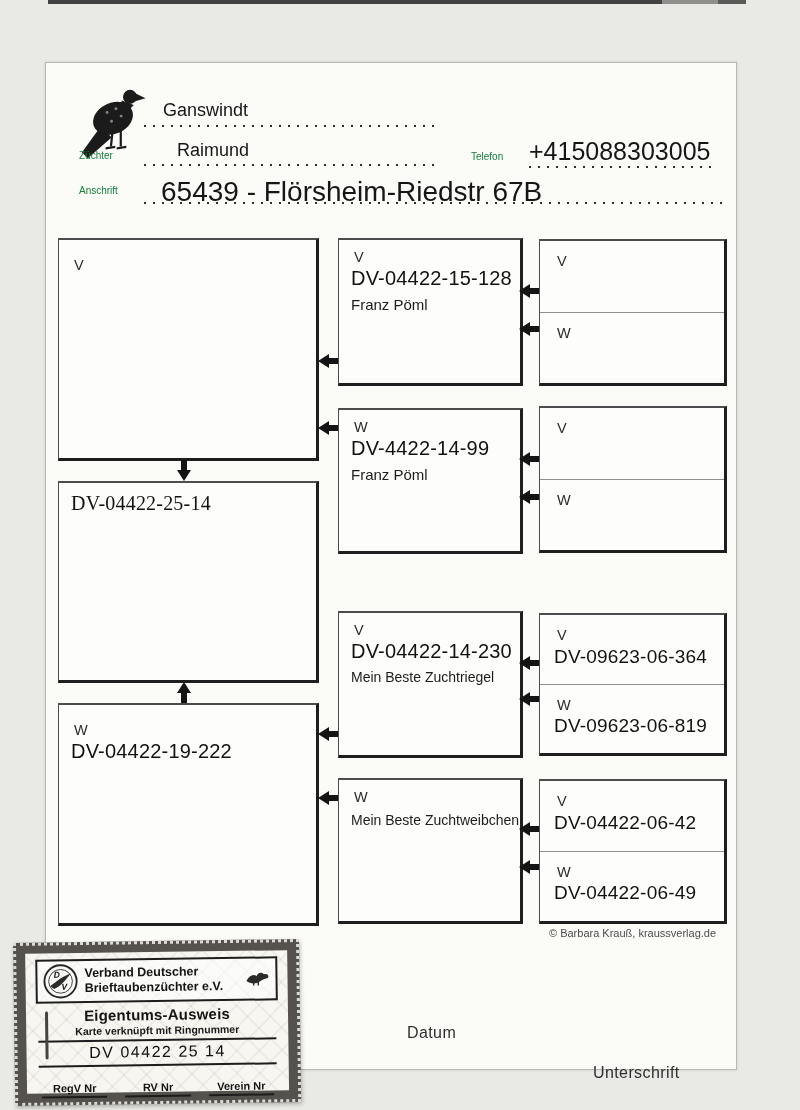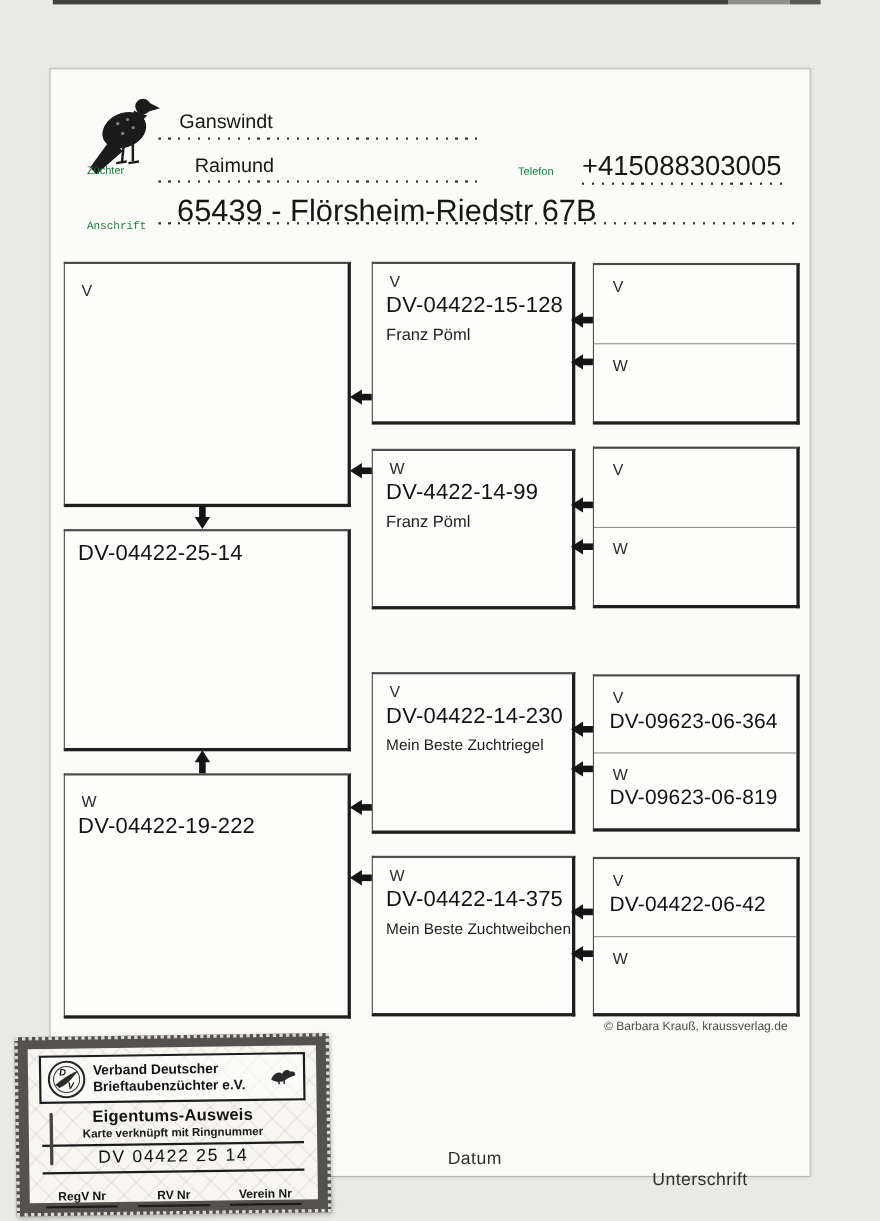--- a/index.html
+++ b/index.html
@@ -26,21 +26,21 @@
   .title{font-size:22px;font-weight:600;color:#2e333c;letter-spacing:.2px;line-height:1;}
   .flabel{font-size:10px;color:#15803d;line-height:1;}
   .dotline{height:2px;background-image:repeating-linear-gradient(90deg,#30302f 0 2px,transparent 2px 9px);}
   
   .pbox{
     position:absolute;background:#fdfdfb;box-sizing:border-box;
     border:1px solid #4c4c4c;border-top-width:2px;
     border-right:3px solid #1e1e1e;border-bottom:3px solid #1e1e1e;
   }
   .pad-a{padding:17px 0 0 12px;}
-  .pad-s{padding:8px 0 0 12px;}
+  .pad-s{padding:8px 0 0 12px;font-family:Liberation Serif, serif;}
   .pad-m{padding:9px 0 0 12px;}
   .sex{font-size:14.5px;color:#2c2c2c;line-height:1.15;margin-left:3px;}
   .ring{font-size:20px;color:#121212;line-height:1.2;letter-spacing:.2px;white-space:nowrap;}
   .pname{font-size:15px;color:#1c1c1c;line-height:1.2;margin-top:6px;}
   .pname.small{font-size:14px;}
   .pair{display:flex;flex-direction:column;padding:0;}
   .half{flex:1;padding:12px 0 0 14px;box-sizing:border-box;}
   .half + .half{border-top:1px solid #8f8f8c;}
   .half .ring{margin-top:2px;}
   
@@ -121,21 +121,21 @@
     <div class="abs dotline" style="left:98px;top:62px;width:294px;"></div>
 
     <div class="abs flabel" style="left:33px;top:88px;">Züchter</div>
     <div class="abs big" style="left:119px;top:78px;margin-left:12px;">Raimund</div>
     <div class="abs dotline" style="left:98px;top:101px;width:294px;"></div>
 
     <div class="abs flabel" style="left:425px;top:89px;">Telefon</div>
     <div class="abs big" style="left:483px;top:76px;font-size:25px;">+415088303005</div>
     <div class="abs dotline" style="left:483px;top:103px;width:183px;"></div>
 
-    <div class="abs flabel" style="left:33px;top:139px;font-family:Liberation Mono, monospace;">Anschrift</div>
+    <div class="abs flabel" style="left:33px;top:123px;">Anschrift</div>
     <div class="abs big" style="left:115px;top:115px;font-size:28px;">65439 - Flörsheim-Riedstr 67B</div>
     <div class="abs dotline" style="left:98px;top:139px;width:580px;"></div>
 
     <div class="pbox pad-a" style="left:12px;top:175px;width:261px;height:223px;">
       <div class="sex">V</div>
     </div>
 
     <div class="pbox pad-s" style="left:12px;top:418px;width:261px;height:202px;">
       <div class="ring">DV-04422-25-14</div>
     </div>
@@ -158,21 +158,20 @@
     </div>
 
     <div class="pbox pad-m" style="left:292px;top:548px;width:185px;height:147px;">
       <div class="sex">V</div>
       <div class="ring">DV-04422-14-230</div>
       <div class="pname small">Mein Beste Zuchtriegel</div>
     </div>
 
     <div class="pbox pad-m" style="left:292px;top:715px;width:185px;height:146px;">
       <div class="sex">W</div>
-      <div class="ring">DV-04422-14-375</div>
       <div class="pname small">Mein Beste Zuchtweibchen</div>
     </div>
 
     <div class="pbox pair" style="left:493px;top:176px;width:188px;height:147px;">
       <div class="half">
         <div class="sex">V</div>
         <div class="ring" style="font-size:19px;"></div>
       </div>
       <div class="half">
         <div class="sex">W</div>
@@ -202,20 +201,21 @@
       </div>
     </div>
 
     <div class="pbox pair" style="left:493px;top:716px;width:188px;height:145px;">
       <div class="half">
         <div class="sex">V</div>
         <div class="ring" style="font-size:19px;">DV-04422-06-42</div>
       </div>
       <div class="half">
         <div class="sex">W</div>
+        <div class="ring" style="font-size:19px;">DV-04422-06-49</div>
       </div>
     </div>
 
     <div class="ar-v down" style="left:131px;top:397px;"></div>
     <div class="ar-v up" style="left:131px;top:619px;"></div>
 
     <div class="ar-l" style="left:272px;top:291px;"></div>
     <div class="ar-l" style="left:272px;top:358px;"></div>
     <div class="ar-l" style="left:272px;top:664px;"></div>
     <div class="ar-l" style="left:272px;top:728px;"></div>
@@ -223,21 +223,21 @@
     <div class="ar-l" style="left:473px;top:221px;"></div>
     <div class="ar-l" style="left:473px;top:259px;"></div>
     <div class="ar-l" style="left:473px;top:389px;"></div>
     <div class="ar-l" style="left:473px;top:427px;"></div>
     <div class="ar-l" style="left:473px;top:593px;"></div>
     <div class="ar-l" style="left:473px;top:629px;"></div>
     <div class="ar-l" style="left:473px;top:759px;"></div>
     <div class="ar-l" style="left:473px;top:797px;"></div>
 
     <div class="abs credit" style="left:503px;top:865px;text-align:center;">© Barbara Krauß, kraussverlag.de</div>
-    <div class="abs siglabel" style="left:361px;top:983px;">Datum</div>
+    <div class="abs siglabel" style="left:361px;top:962px;">Datum</div>
     <div class="abs siglabel" style="left:547px;top:983px;margin-top:19px;">Unterschrift</div>
   </div>
 
   <div class="card">
     <div class="card-inner">
       <div class="card-head">
         <span style="flex:0 0 auto;display:inline-flex;">
           <svg width="36" height="36" viewBox="0 0 38 38">
             <circle cx="19" cy="19" r="17" fill="#f8f8f4" stroke="#262626" stroke-width="2"></circle>
             <circle cx="19" cy="19" r="12.5" fill="none" stroke="#3a3a3a" stroke-width="1"></circle>

